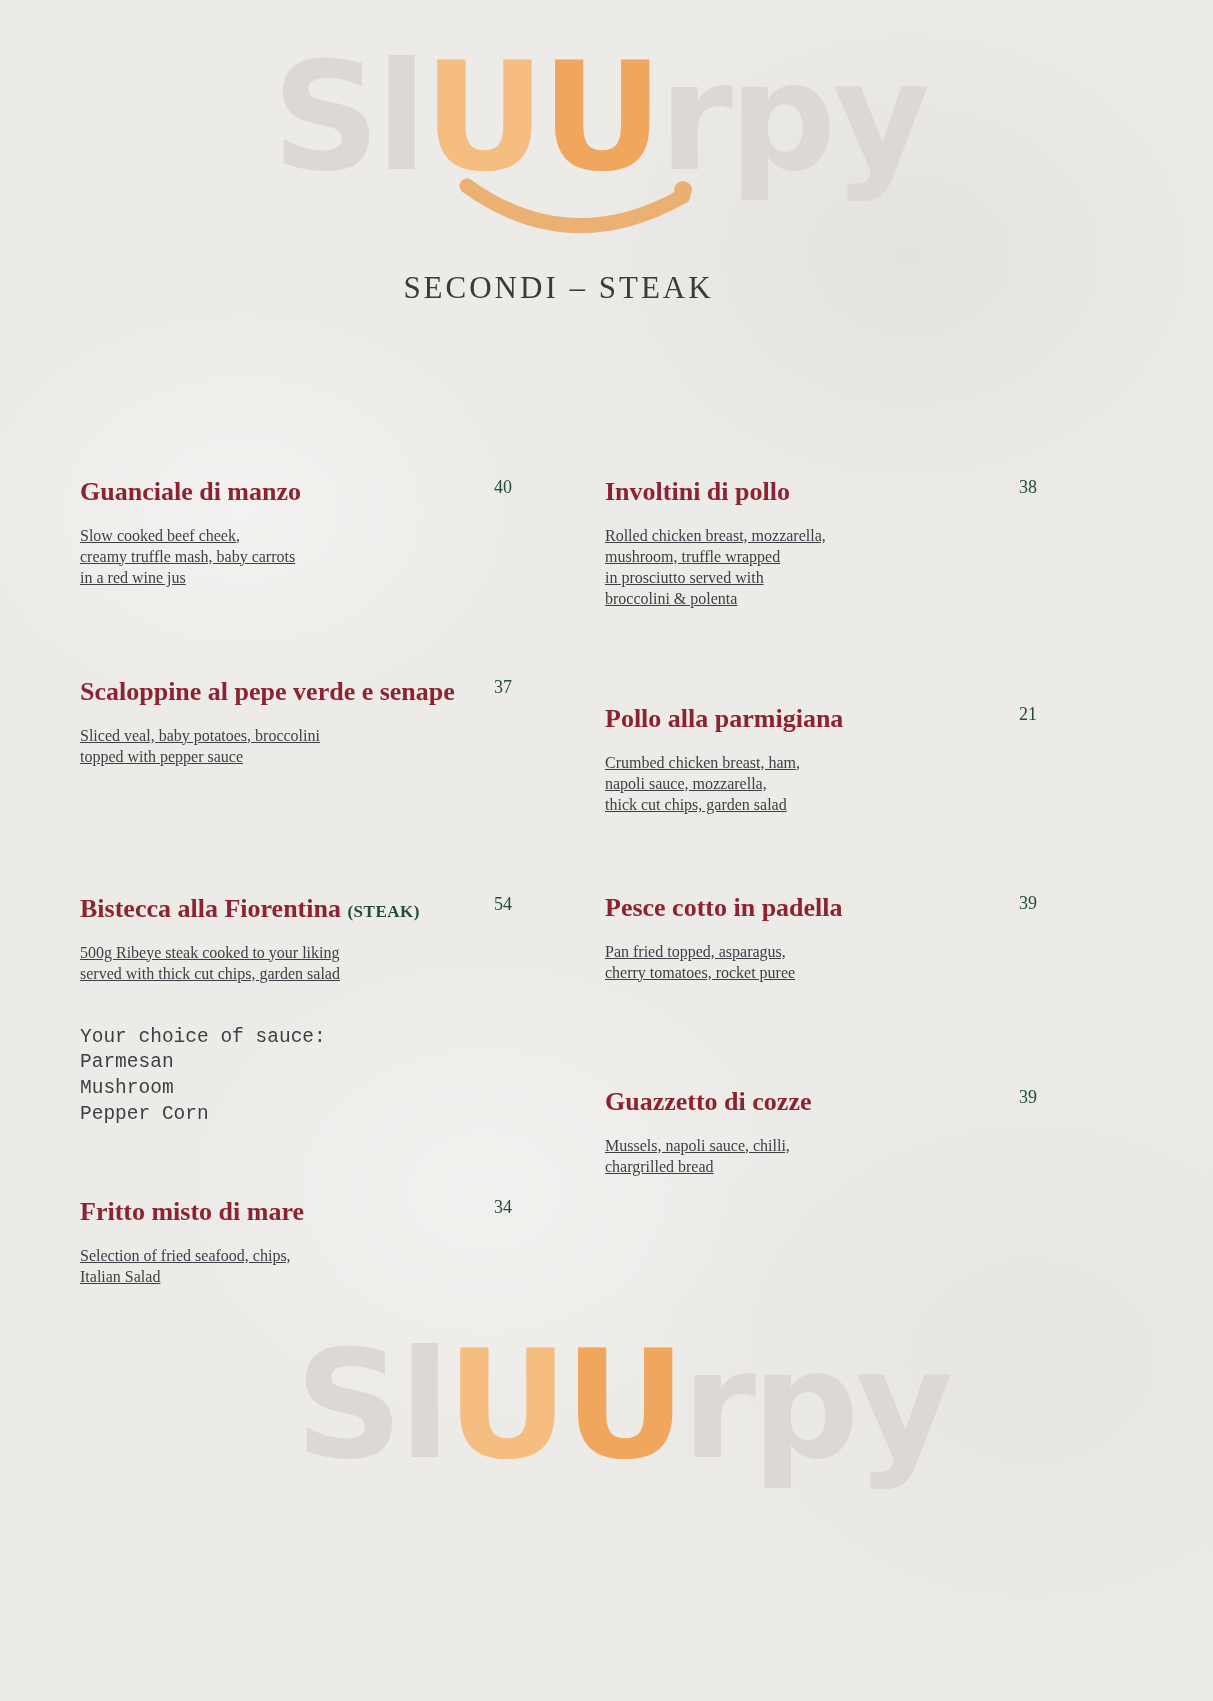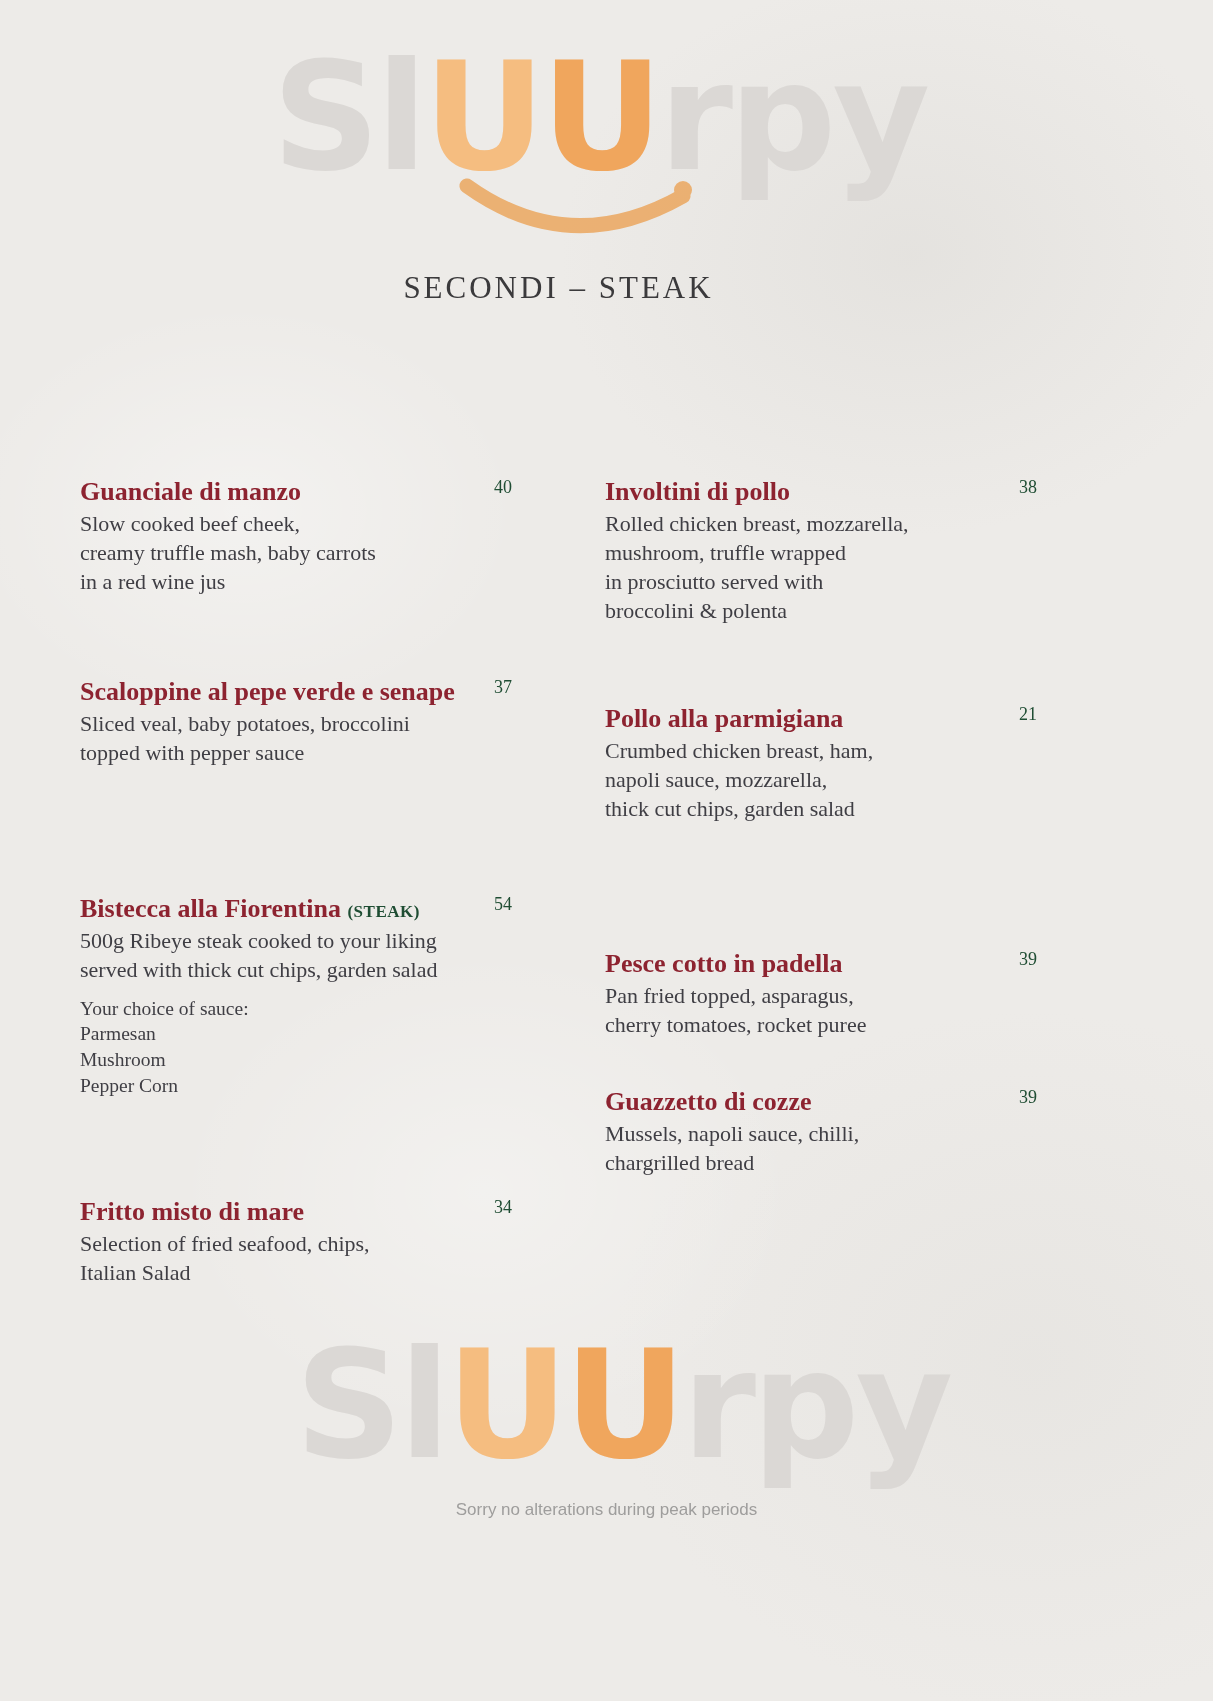--- a/index.html
+++ b/index.html
@@ -82,41 +82,44 @@
   }
   .item-price {
     font-size: 18px;
     color: #1f4d33;
     font-weight: 400;
     line-height: 1.25;
     text-align: right;
     min-width: 40px;
   }
   .item-desc {
-    font-size: 22px;
+    margin-top: 16px;
+    font-size: 16px;
     color: #3f3e44;
     line-height: 1.32;
     white-space: pre-line;
+    text-decoration: underline;
   }
   .item-extra {
-    margin-top: 12px;
+    margin-top: 41px;
     font-size: 19.5px;
     color: #3f3e44;
     line-height: 1.32;
     white-space: pre-line;
+    font-family: Liberation Mono, monospace;
   }
 
   
   .l1 { top: 476px; }
   .l2 { top: 676px; }
   .l3 { top: 893px; }
   .l4 { top: 1196px; }
   .r1 { top: 476px; }
   .r2 { top: 703px; }
-  .r3 { top: 948px; }
+  .r3 { top: 892px; }
   .r4 { top: 1086px; }
 
   .page-footer {
     position: absolute;
     top: 1500px;
     left: 0;
     width: 100%;
     text-align: center;
     font-family: "Liberation Sans", sans-serif;
     font-size: 17px;
@@ -224,16 +227,15 @@
         <div class="item-head">
           <div class="item-name">Guazzetto di cozze</div>
           <div class="item-price">39</div>
         </div>
         <div class="item-desc">Mussels, napoli sauce, chilli,
 chargrilled bread</div>
       </div>
 
     </div>
 
-    <div class="page-footer">Sorry no alterations during peak periods</div>
 
   </div>
 </div>
 
 </body></html>

